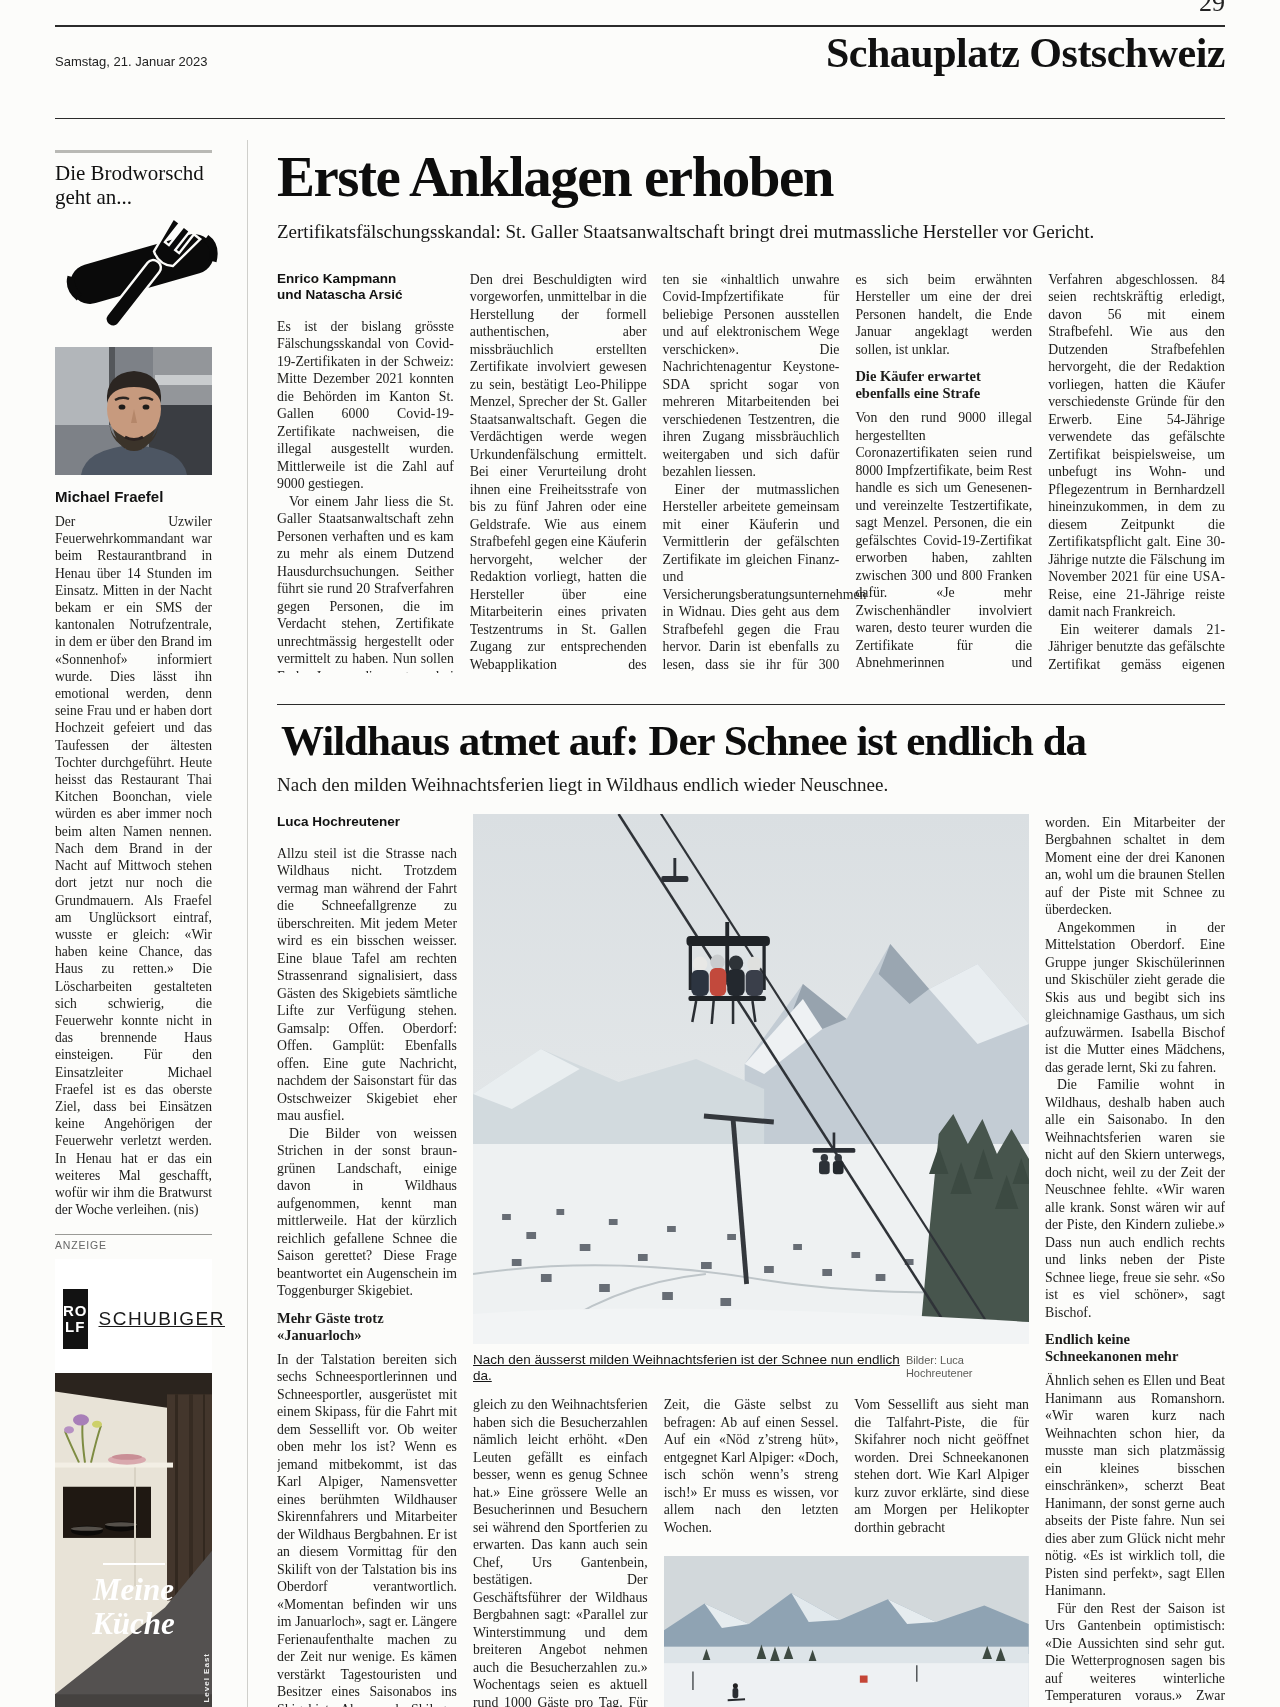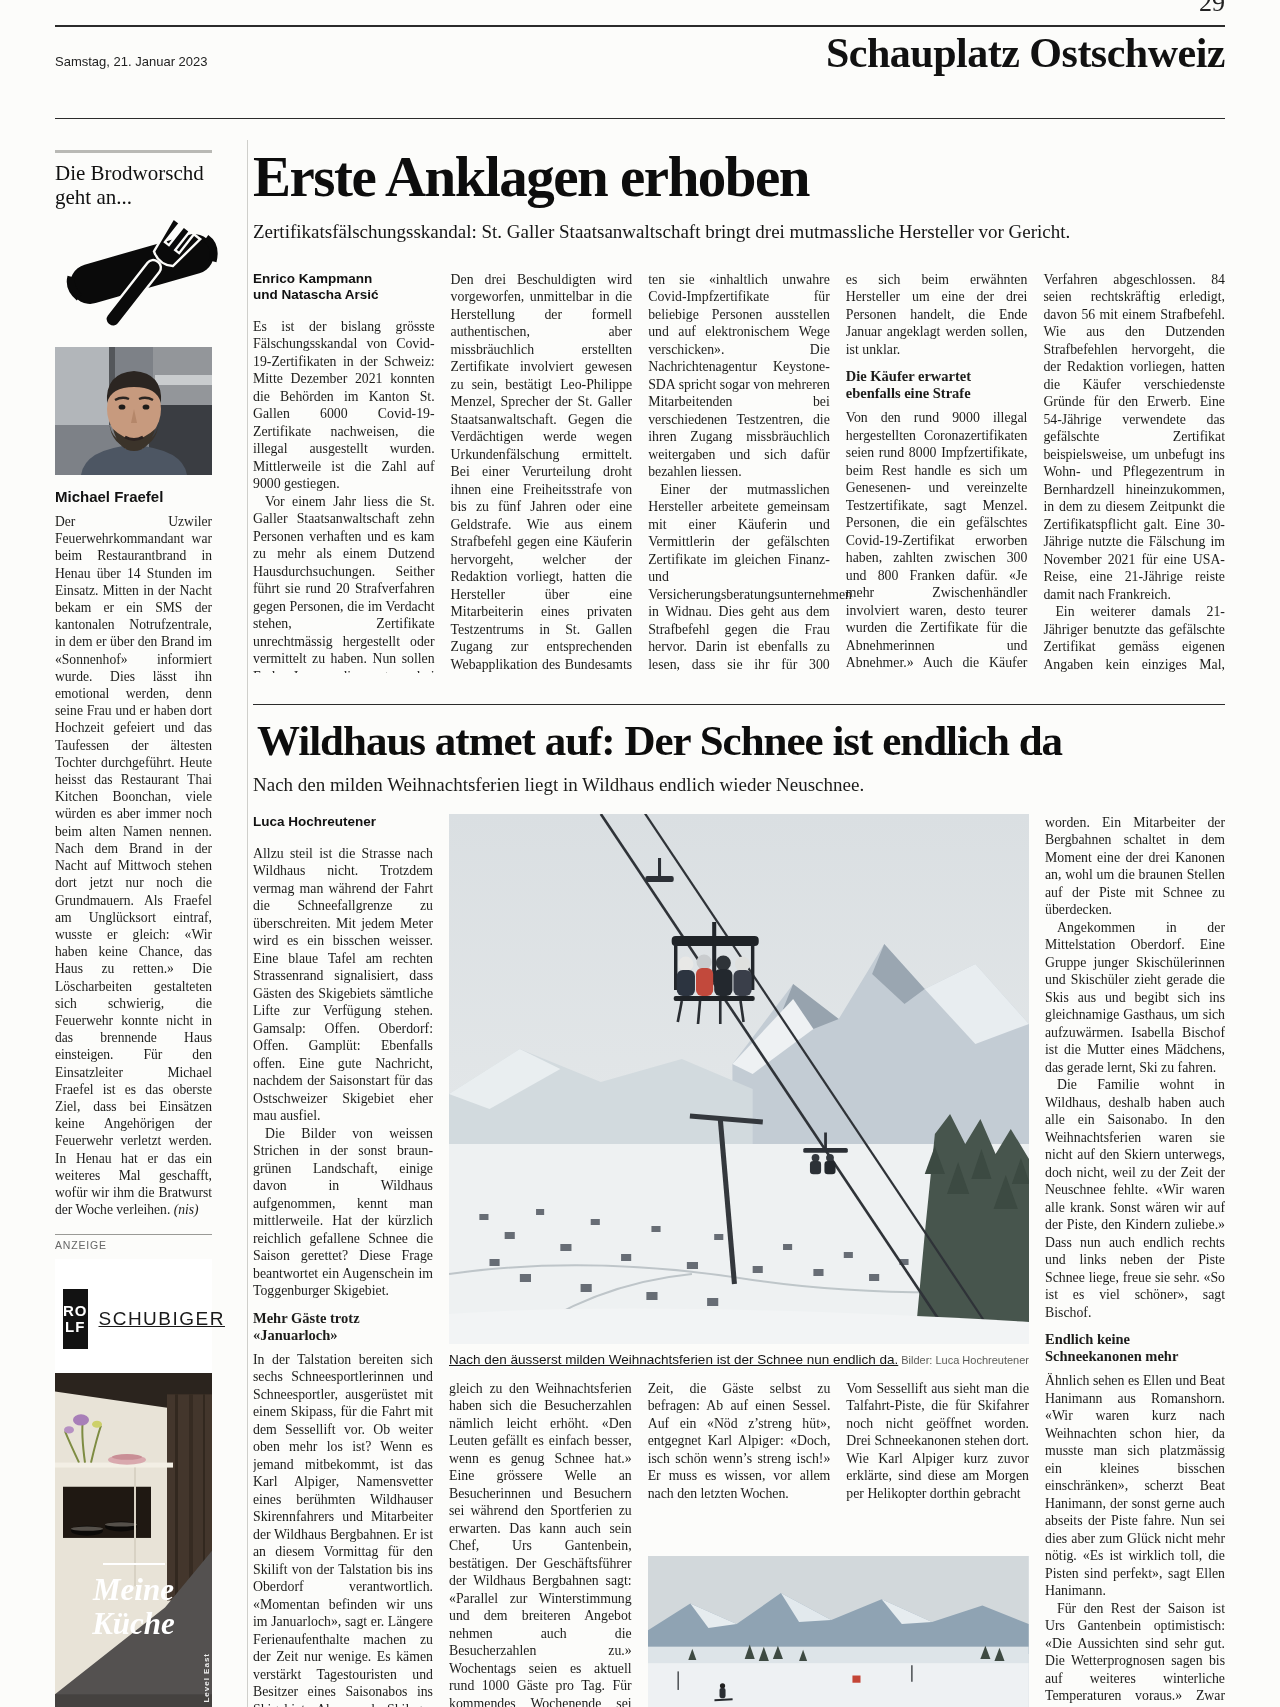--- a/index.html
+++ b/index.html
@@ -12,30 +12,30 @@
   
   .header { position:absolute; left:55px; right:55px; top:0; height:140px; }
   .pagenum { position:absolute; right:0; top:-12px; font:400 26px "Liberation Serif", serif; color:#222; }
   .rule-top { position:absolute; left:0; right:0; top:25px; border-top:2px solid #2b2b2b; }
   .rule-bottom { position:absolute; left:0; right:0; top:118px; border-top:1px solid #2b2b2b; }
   .dateline { position:absolute; left:0; top:54px; font:400 13px "Liberation Sans", sans-serif; color:#222; }
   .section-title { position:absolute; right:0; top:32px; font:700 42px/1 "Liberation Serif", serif; letter-spacing:-0.5px; color:#111; }
   
   .content { position:absolute; top:140px; left:55px; right:55px; bottom:0; }
   .sidebar { position:absolute; left:0; top:10px; width:157px; bottom:0; display:flex; flex-direction:column; }
-  .main { position:absolute; left:192px; right:0; top:0; bottom:0; border-left:1px solid #cfcfcb; padding-left:5px; }
+  .main { position:absolute; left:192px; right:0; top:0; bottom:0; border-left:1px solid #cfcfcb; padding-left:29px; }
   
   .rubric-bar { height:3px; background:#b9b9b5; margin-bottom:9px; }
   .rubric-title { font:400 21px/1.12 "Liberation Serif", serif; color:#111; }
   .sausage-wrap { height:138px; position:relative; }
   .sausage-wrap svg { position:absolute; right:-6px; top:-12px; }
   .portrait { width:157px; height:128px; overflow:hidden; background:#7d8187; }
   .person-name { font:700 15px/1.2 "Liberation Sans", sans-serif; margin:13px 0 7px; color:#111; }
   .sidebar-body { font:400 13.6px/17.2px "Liberation Serif", serif; text-align:justify; hyphens:auto; }
-  .sidebar-sig { font-style:italic; }
+  .sidebar-sig { }
   .anzeige { margin-top:16px; }
   .anzeige-rule { border-top:1px solid #9a9a96; }
   .anzeige-label { font:400 10.5px/1 "Liberation Sans", sans-serif; color:#666; letter-spacing:0.8px; padding-top:5px; }
   .ad { flex:1; margin-top:8px; background:#fff; display:flex; flex-direction:column; }
   .ad-logo-row { display:flex; align-items:center; gap:11px; padding:30px 0 24px 8px; background:#fff; }
   .ad-logo-sq { width:46px; height:60px; background:#121212; color:#fff; display:flex; flex-direction:column; align-items:center; justify-content:center; font:700 15px/1.05 "Liberation Sans", sans-serif; letter-spacing:1px; }
   .ad-brand { font:400 19px/1 "Liberation Sans", sans-serif; letter-spacing:1.5px; color:#1a1a1a;text-decoration:underline; }
   .ad-photo { flex:1; position:relative; overflow:hidden; }
   .ad-photo svg { position:absolute; inset:0; width:100%; height:100%; }
   .ad-tag-rule { position:absolute; left:50%; top:57%; width:62px; height:2px; background:#fff; transform:translateX(-50%); }

